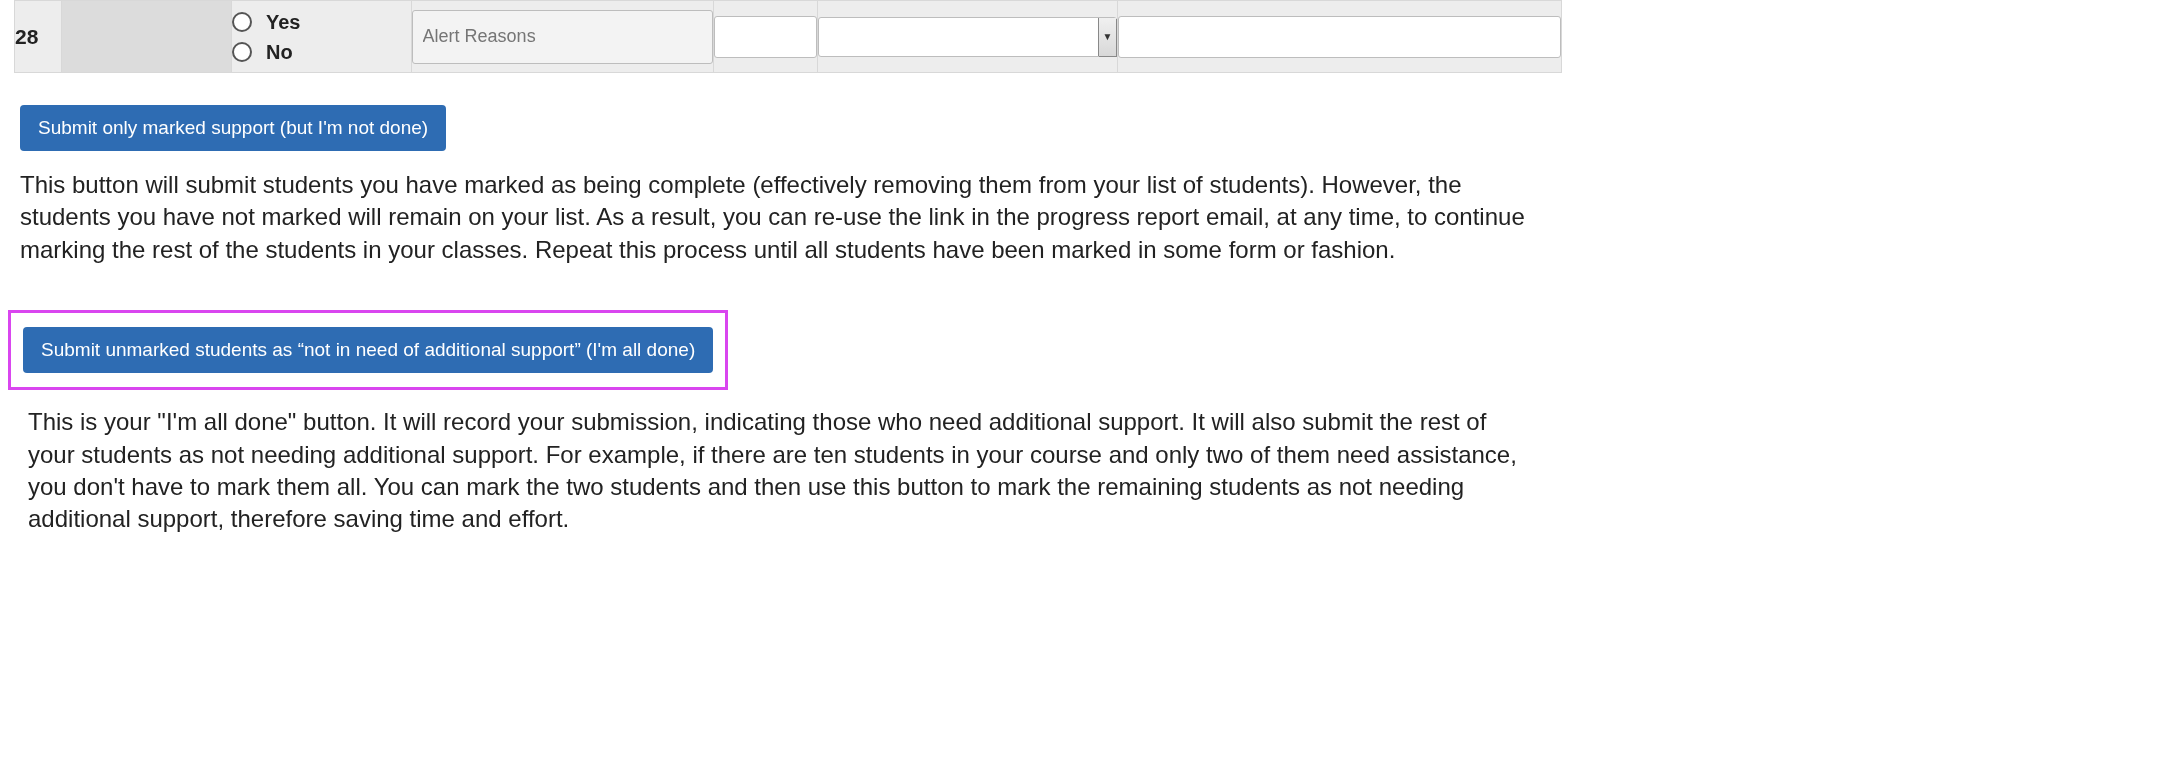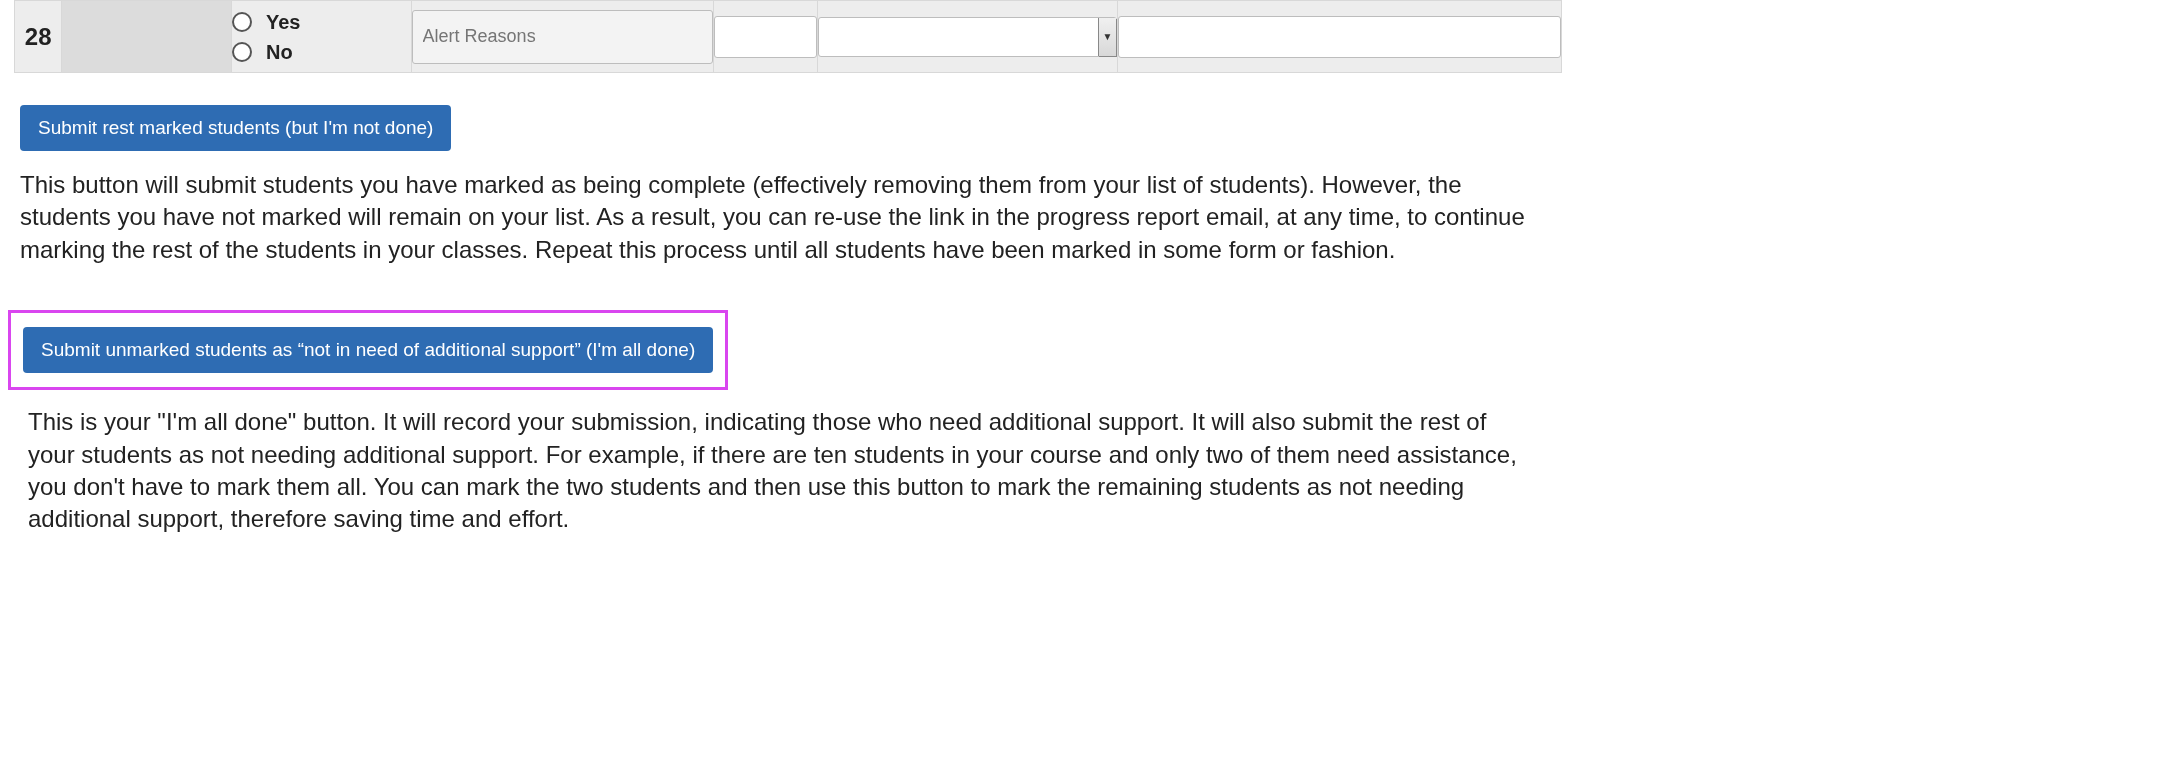--- a/index.html
+++ b/index.html
@@ -22,21 +22,21 @@
     border-bottom: 1px solid #d8d8d8;
     background: #ededed;
   }
   .table td {
     border-left: 1px solid #d8d8d8;
     border-right: 1px solid #d8d8d8;
     vertical-align: middle;
     padding: 0;
     height: 72px;
   }
-  .col-num { width: 47px; text-align: center; font-weight: 700; font-size: 24px; }
+  .col-num { width: 47px; font-weight: 700; font-size: 21px; }
   .col-spacer1 { width: 168px; background: #dcdcdc; }
   .col-yesno { width: 178px; padding: 4px 6px 4px 6px; font-weight: 700; font-size: 20px; line-height: 1.3; }
   .radio-row { display: flex; align-items: center; gap: 14px; padding: 2px 0; }
   .radio-circle {
     display: inline-block;
     width: 20px; height: 20px;
     border: 2px solid #555;
     border-radius: 50%;
     background: #fff;
     flex-shrink: 0;
@@ -155,21 +155,21 @@
         </div>
       </td>
       <td class="col-text">
         <div class="text-input"></div>
       </td>
     </tr>
   </tbody>
 </table>
 
 <div class="section" style="padding-left:20px; padding-top:32px;">
-  <button class="btn">Submit rest marked students (but I'm not done)</button>
+  <button class="btn">Submit only marked support (but I'm not done)</button>
   <p class="desc">This button will submit students you have marked as being complete (effectively removing them from your list of students). However, the students you have not marked will remain on your list. As a result, you can re-use the link in the progress report email, at any time, to continue marking the rest of the students in your classes. Repeat this process until all students have been marked in some form or fashion.</p>
 </div>
 
 <div class="highlight-box">
   <button class="btn">Submit unmarked students as “not in need of additional support” (I'm all done)</button>
 </div>
 
 <div class="section sec2" style="padding-top:16px;">
   <p class="desc" style="margin-top:0;">This is your "I'm all done" button. It will record your submission, indicating those who need additional support. It will also submit the rest of your students as not needing additional support. For example, if there are ten students in your course and only two of them need assistance, you don't have to mark them all. You can mark the two students and then use this button to mark the remaining students as not needing additional support, therefore saving time and effort.</p>
 </div>

